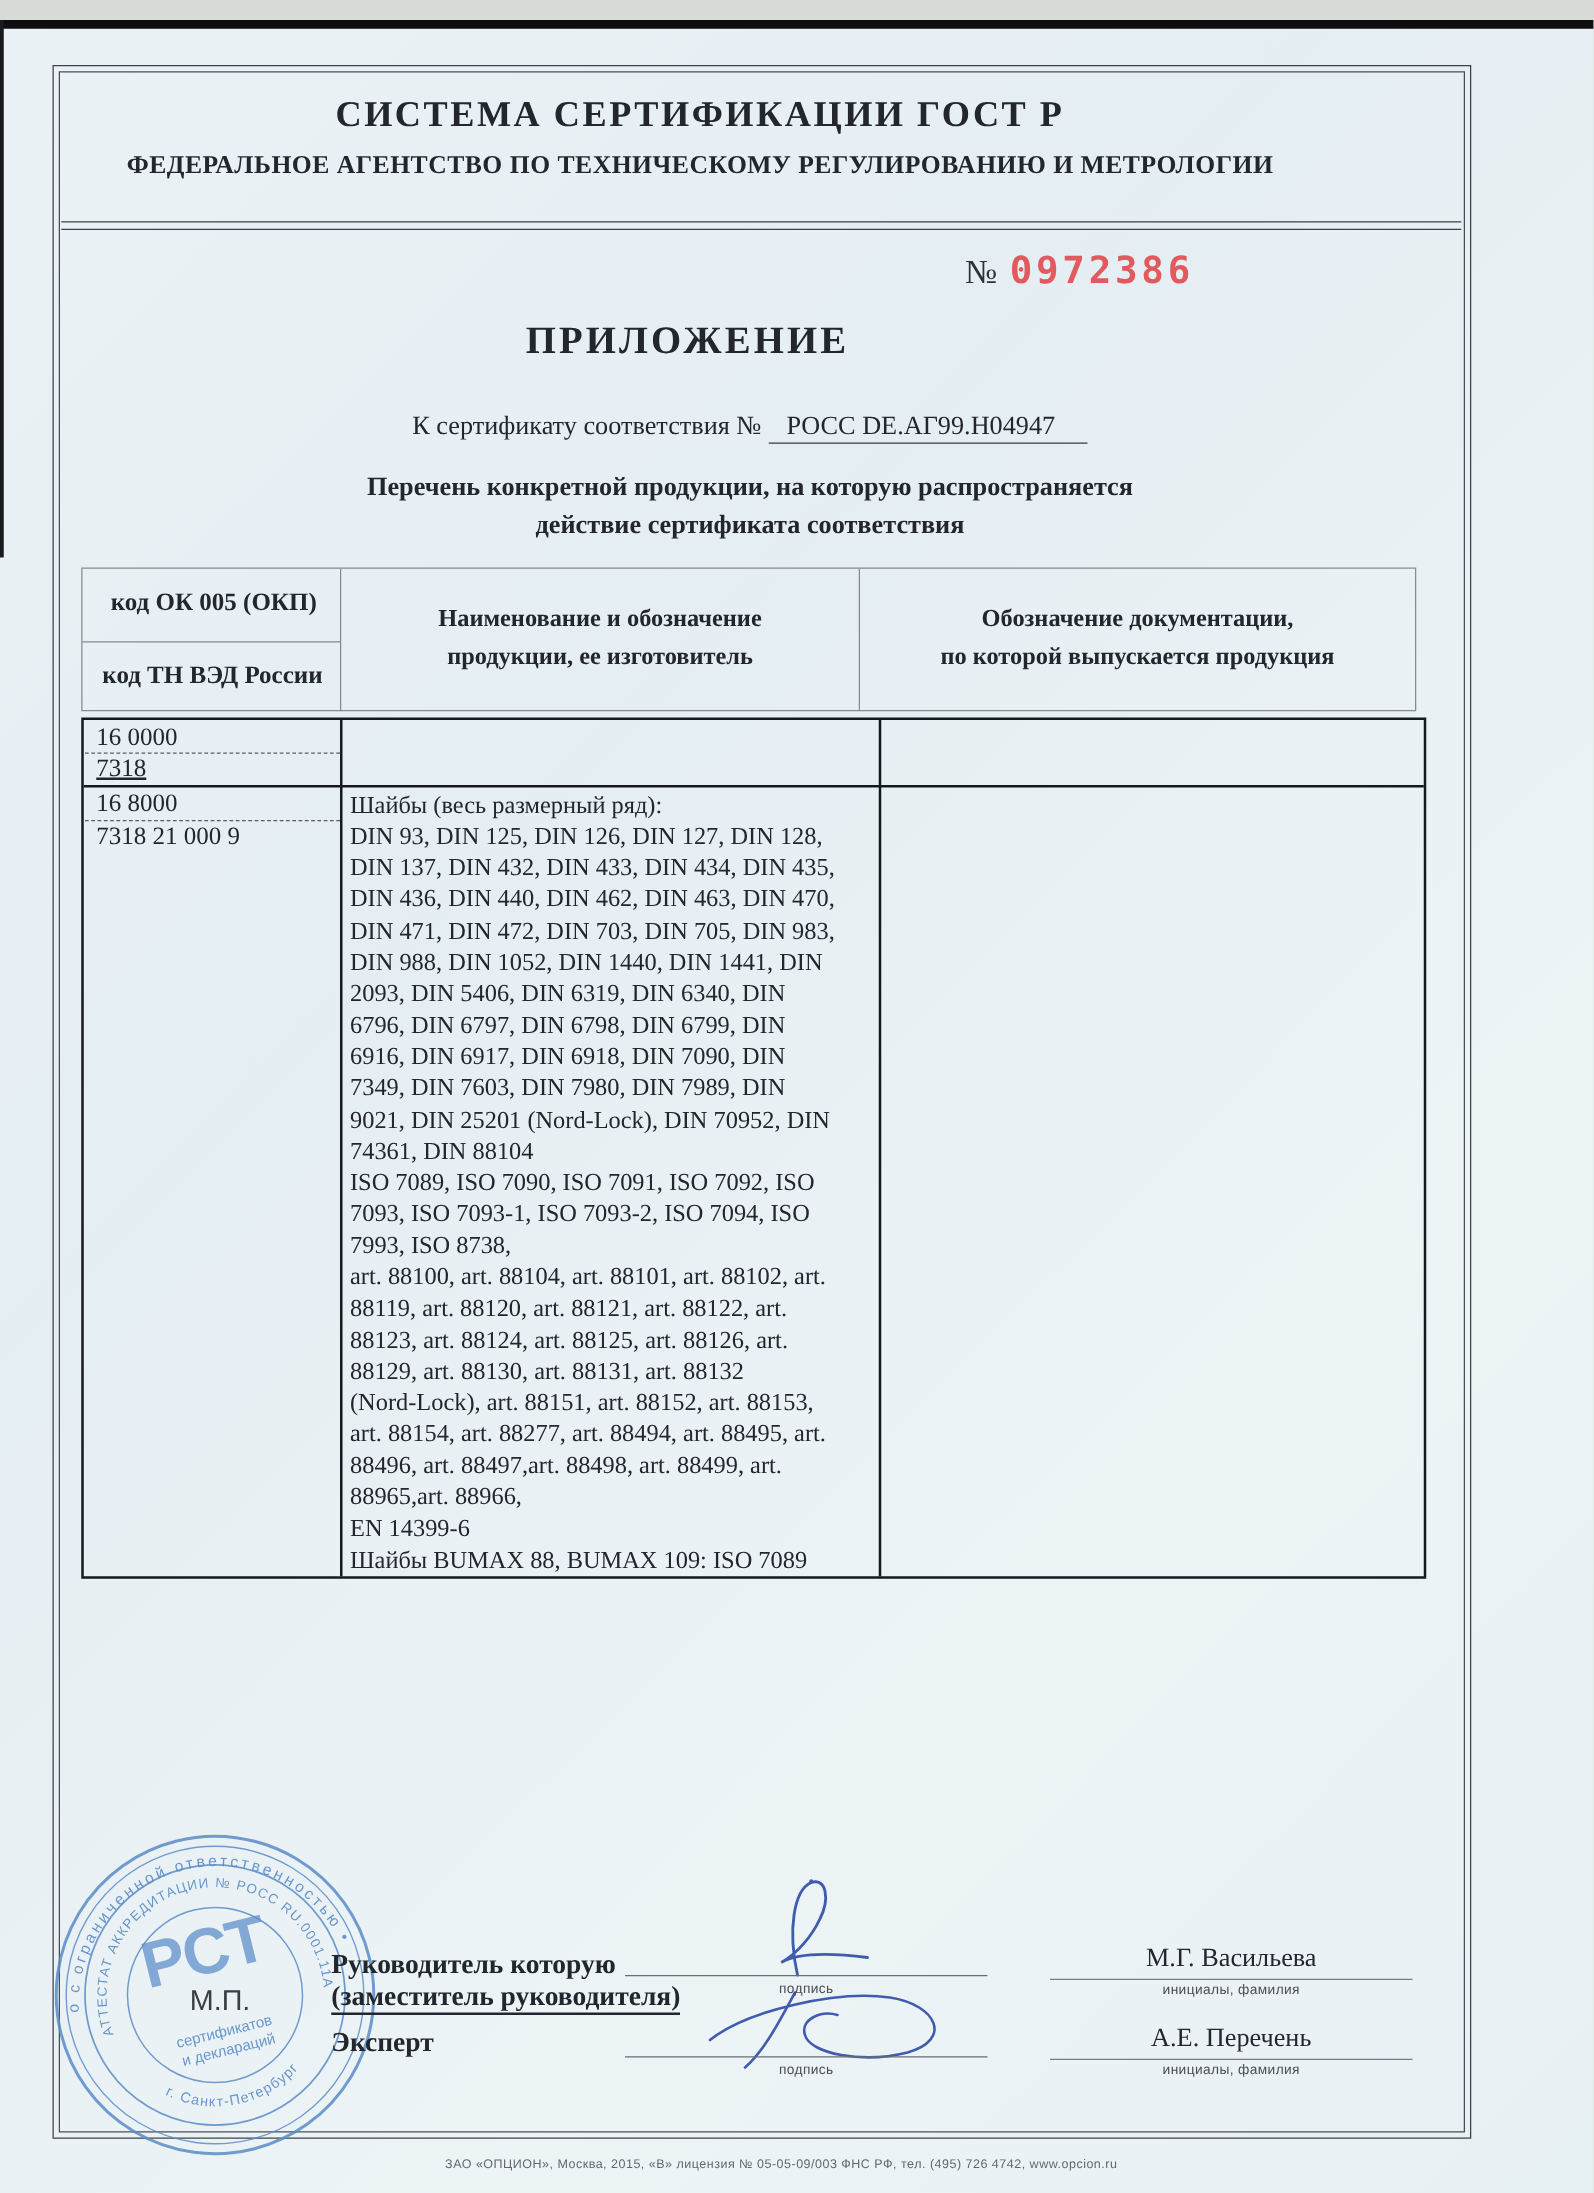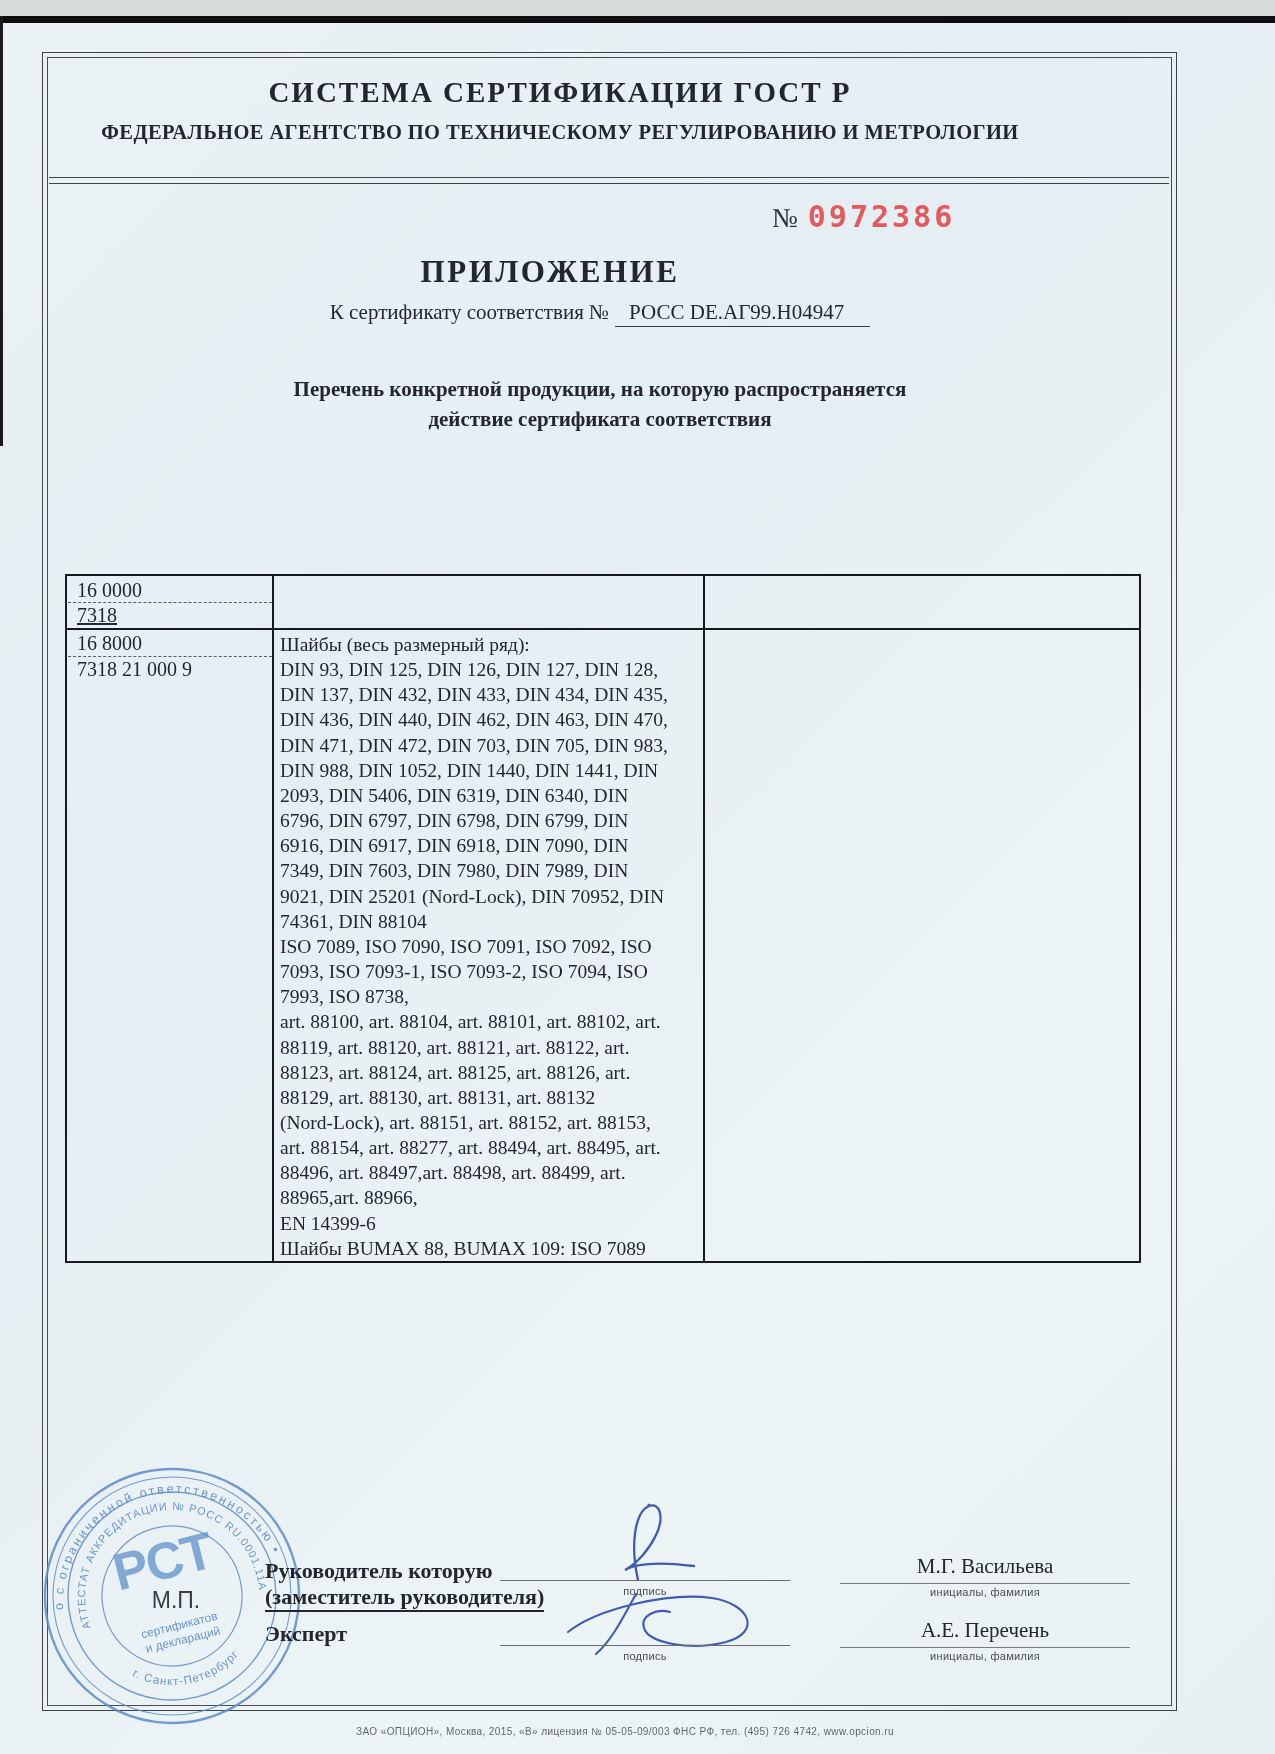--- a/index.html
+++ b/index.html
@@ -21,21 +21,21 @@
     border-top:1.6px solid #3e4247;border-bottom:1.6px solid #3e4247;}
   
   .h1{left:50px;top:60px;width:1020px;font-size:29px;font-weight:bold;letter-spacing:2px;}
   .h2{left:50px;top:105px;width:1020px;font-size:20.5px;font-weight:bold;letter-spacing:0.4px;}
   
   .numline{left:772px;top:183px;}
   .num-sym{font-size:27px;color:#2e3138;vertical-align:baseline;}
   .num-val{font-family:"DejaVu Sans Mono", monospace;font-size:30px;font-weight:bold;
     color:#e25a5e;letter-spacing:3px;margin-left:10px;}
   .title{left:60px;top:238px;width:980px;font-size:31px;font-weight:bold;letter-spacing:2.5px;}
-  .certline{left:60px;top:284px;width:1080px;font-size:21px;}
+  .certline{left:60px;top:312px;width:1080px;font-size:21px;}
   .certnum{border-bottom:1.3px solid #3a3d42;padding:0 26px 2px 14px;margin-left:6px;}
   .desc1{left:60px;top:361px;width:1080px;font-size:21px;font-weight:bold;}
   .desc2{left:60px;top:391px;width:1080px;font-size:21px;font-weight:bold;}
   
   .thead{left:65px;top:438px;width:1066px;height:113px;border:1.2px solid #868b8e;}
   .thead .v1{position:absolute;left:206px;top:0;width:1.2px;height:100%;background:#868b8e;}
   .thead .v2{position:absolute;left:621px;top:0;width:1.2px;height:100%;background:#868b8e;}
   .thead .hsplit{position:absolute;left:0;top:58px;width:206px;height:1.2px;background:#868b8e;}
   .th-c1a{position:absolute;left:10px;top:16px;width:190px;font-size:20px;font-weight:600;}
   .th-c1b{position:absolute;left:6px;top:74px;width:196px;font-size:20px;font-weight:600;}
@@ -81,20 +81,31 @@
 
   <div class="abs ctr title">ПРИЛОЖЕНИЕ</div>
 
   <div class="abs ctr certline">
     <span>К сертификату соответствия №</span><span class="certnum">РОСС DE.АГ99.Н04947</span>
   </div>
 
   <div class="abs ctr desc2">действие сертификата соответствия</div>
   <div class="abs ctr desc1">Перечень конкретной продукции,  на которую распространяется</div>
 
+  <div class="abs thead">
+    <div class="v1"></div>
+    <div class="v2"></div>
+    <div class="hsplit"></div>
+    <div class="th-c1a ctr">код ОК 005 (ОКП)</div>
+    <div class="th-c1b ctr">код ТН ВЭД России</div>
+    <div class="th-c2 ctr prelines">Наименование и обозначение
+продукции, ее изготовитель</div>
+    <div class="th-c3 ctr prelines">Обозначение документации,
+по которой выпускается продукция</div>
+  </div>
 
   <div class="abs tbody">
     <div class="v1"></div>
     <div class="v2"></div>
     <div class="rowsep"></div>
 
     <div class="code" style="left:10px;top:3px;text-align:center;">16 0000</div>
     <div class="dotted" style="top:26px;"></div>
     <div class="code" style="left:10px;top:28px;text-decoration:underline;">7318</div>
 

